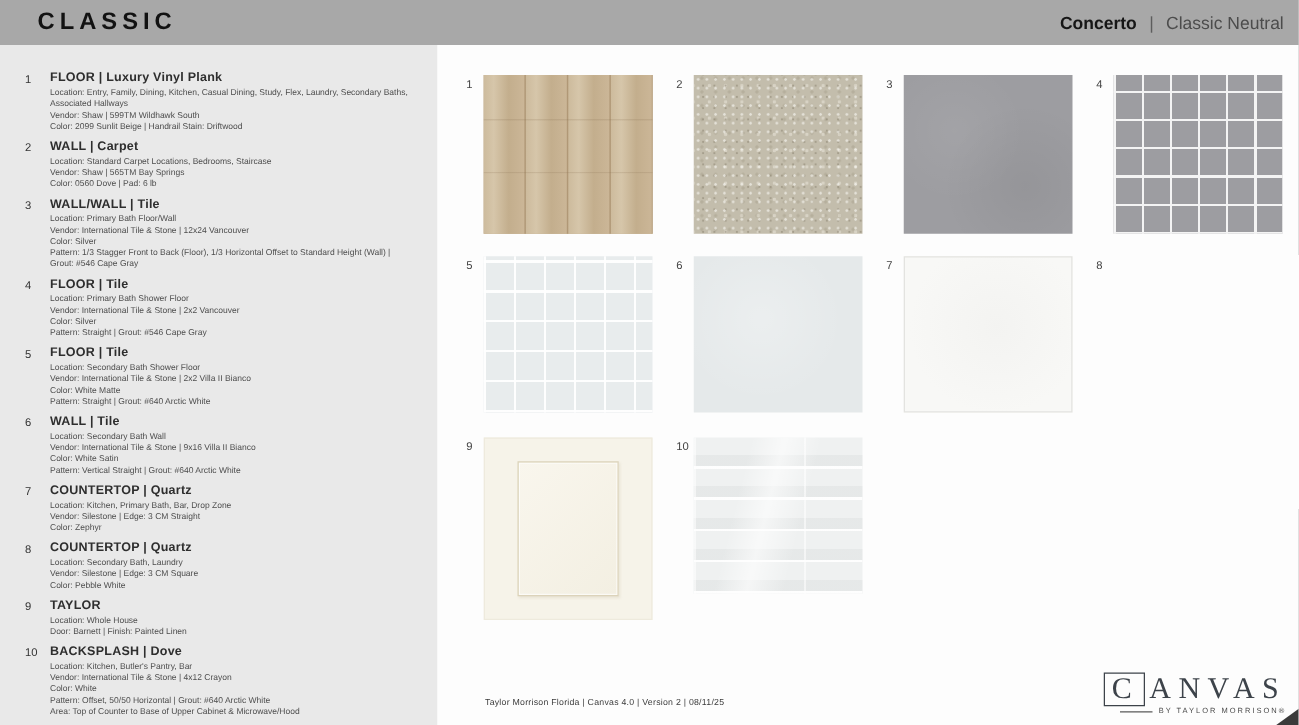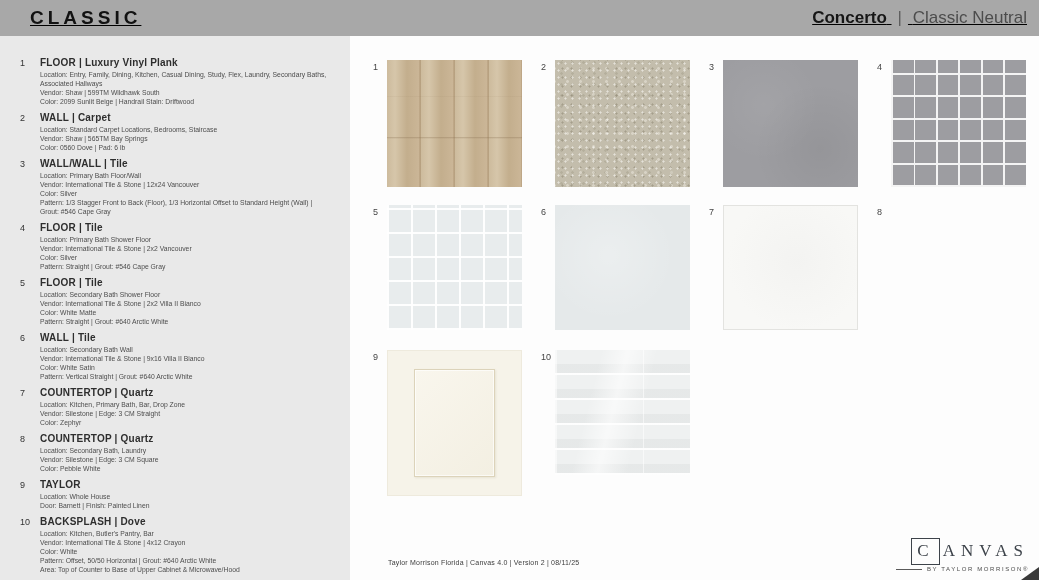--- a/index.html
+++ b/index.html
@@ -1,23 +1,23 @@
 <!DOCTYPE html>
 <html><head>
 <meta charset="utf-8">
 <style>
   html,body{margin:0;padding:0;background:#888;}
   .page{position:relative;width:1039px;height:580px;overflow:hidden;background:#fdfdfd;
         font-family:"Liberation Sans","DejaVu Sans",sans-serif;}
 
   
   .header{position:absolute;top:0;left:0;right:0;height:36px;background:#a8a8a8;
-          display:flex;justify-content:space-between;align-items:center;padding:0 12px 0 30px;box-sizing:border-box;text-decoration:underline;}
+          display:flex;justify-content:space-between;align-items:center;padding:0 12px 0 30px;box-sizing:border-box;}
   .h-collection{font-size:19px;font-weight:700;letter-spacing:4px;color:#121212;}
-  .h-right{font-size:17px;color:#4c4c4c;}
+  .h-right{font-size:14px;color:#4c4c4c;}
   .h-pkg{font-weight:700;color:#161616;}
   .h-sep{color:#5d5d5d;padding:0 6px;font-weight:300;}
 
   
   .sidebar{position:absolute;left:0;top:36px;width:350px;bottom:0;background:#e9e9e9;
            box-sizing:border-box;padding:21px 0 0 20px;overflow:hidden;}
   .spec-item{display:flex;margin-bottom:6px;}
   .spec-num{width:20px;flex:0 0 20px;font-size:9px;color:#333;padding-top:1px;}
   .spec-body{width:292px;}
   .spec-title{font-size:10px;font-weight:700;color:#2e2e2e;letter-spacing:.2px;margin-bottom:2px;}
@@ -82,21 +82,21 @@
       repeating-linear-gradient(90deg,rgba(255,255,255,.55) 0 1.5px,transparent 1.5px 88px),
       repeating-linear-gradient(0deg,rgba(176,182,182,.14) 0 11px,transparent 11px 25px);}
 
   .watermark{position:absolute;right:-6px;bottom:30px;font-size:19px;font-weight:700;letter-spacing:.5px;
     color:rgba(255,255,255,.82);text-shadow:0 1px 2px rgba(125,125,125,.5), 0 0 1px rgba(150,150,150,.6);
     white-space:nowrap;}
 
   
   .footer-caption{position:absolute;left:38px;bottom:14px;font-size:7px;color:#3c3c3c;letter-spacing:.2px;}
   .canvas-logo{position:absolute;right:10px;bottom:8px;text-align:right;color:#3d434a;}
-  .logo-word{font-family:"Liberation Serif","DejaVu Serif",serif;font-size:17px;letter-spacing:6px;line-height:28px;}
+  .logo-word{font-family:"Liberation Serif","DejaVu Serif",serif;font-size:24px;letter-spacing:6px;line-height:28px;}
   .logo-c{display:inline-block;border:1.5px solid #3d434a;padding:0 4px 1px 5px;margin-right:3px;line-height:24px;}
   .logo-tag{display:flex;align-items:center;justify-content:flex-end;margin-top:1px;}
   .tag-rule{display:inline-block;width:26px;height:1px;background:#5a5a5a;margin-right:5px;}
   .tag-text{font-size:6px;letter-spacing:1.6px;color:#4a4a4a;}
   .corner-mark{position:absolute;right:0;bottom:0;width:0;height:0;
     border-bottom:13px solid #3a3a3a;border-left:18px solid transparent;}
 </style>
 </head>
 <body>
 

